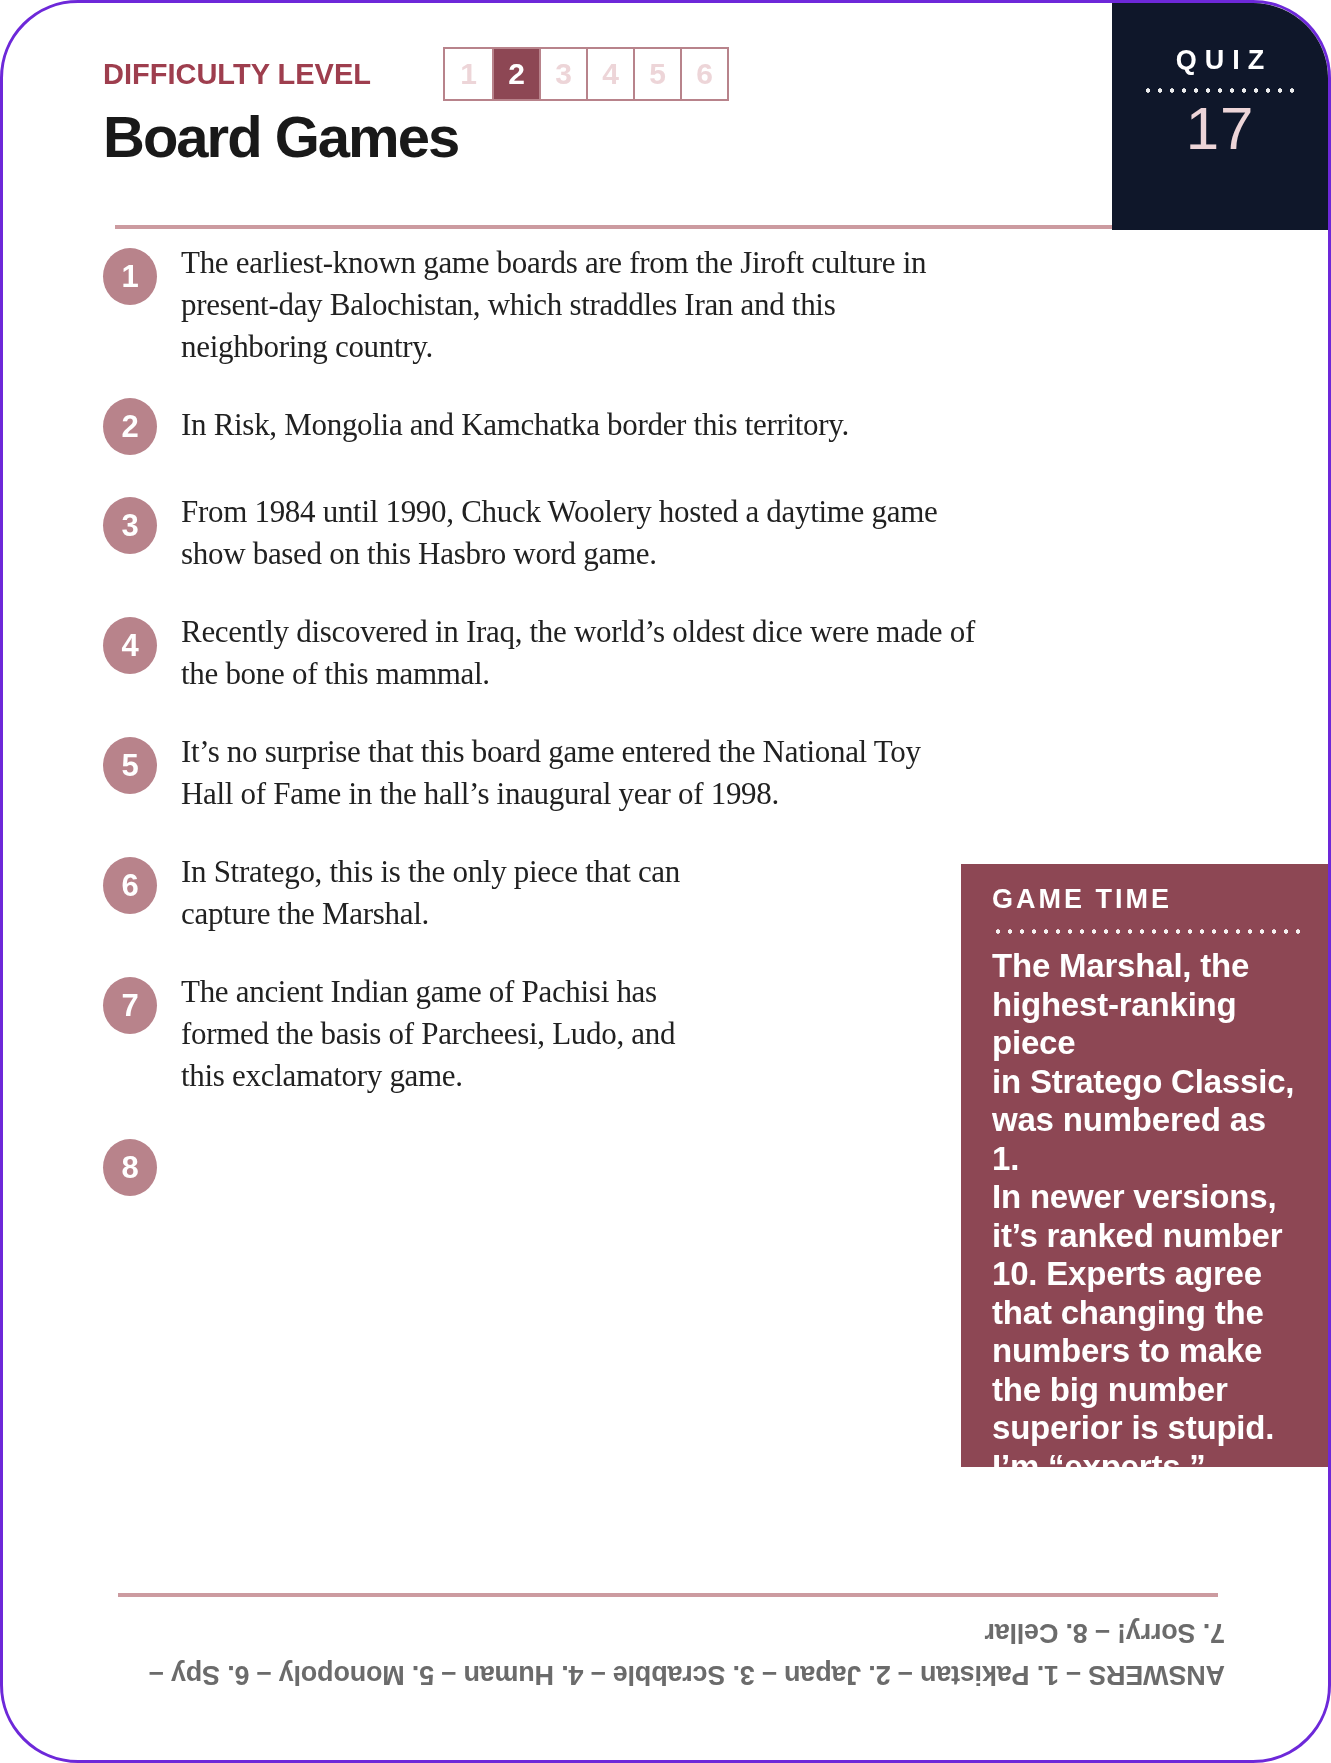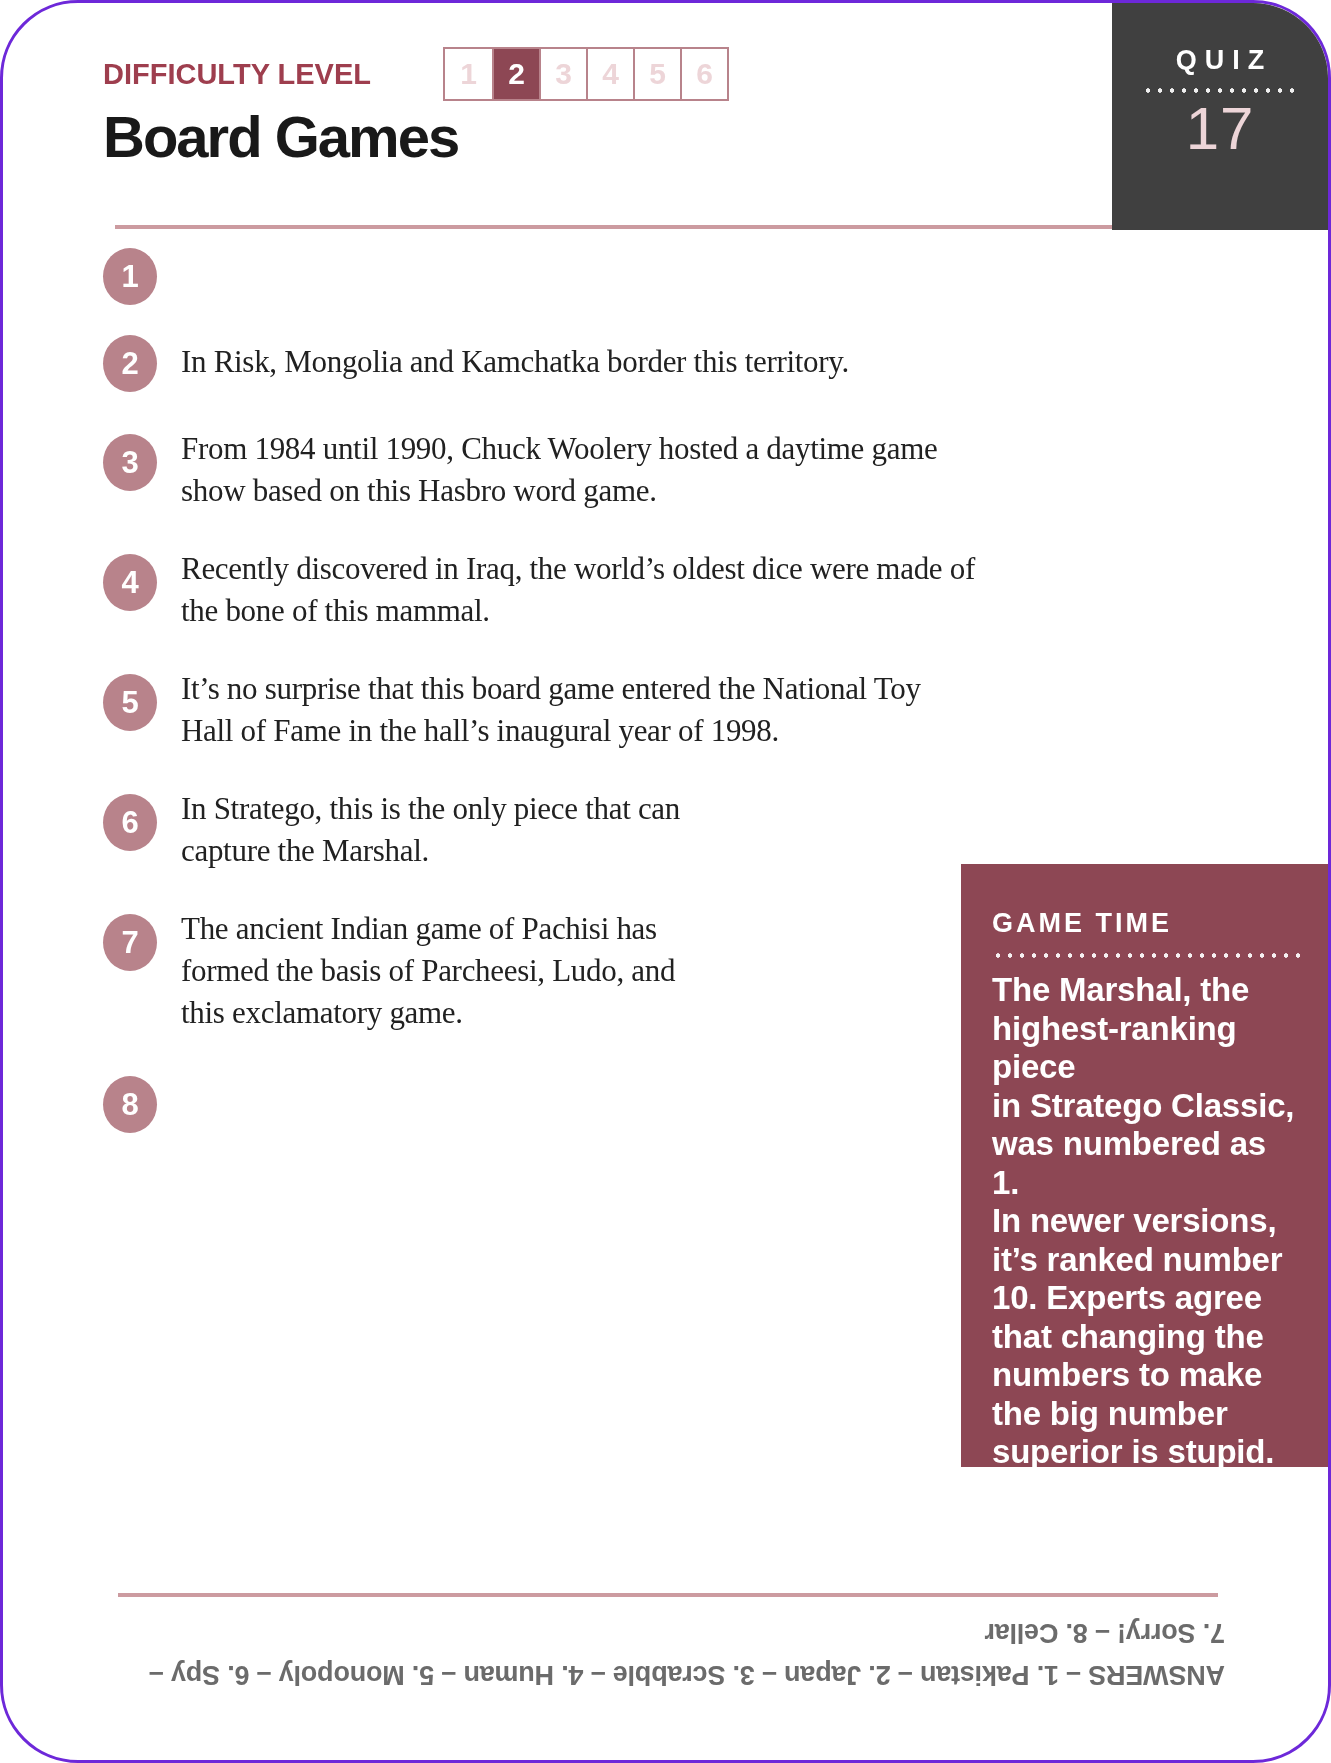--- a/index.html
+++ b/index.html
@@ -40,21 +40,21 @@
   .title {
     position: absolute; left: 100px; top: 100px;
     font-weight: bold; font-size: 58px; letter-spacing: -2px;
     color: #191919;
   }
   .rule { position: absolute; height: 4px; background: #cc9ba0; }
   .title-rule { left: 112px; top: 222px; width: 997px; }
 
   .quiz-badge {
     position: absolute; left: 1109px; right: 0; top: 0; height: 227px;
-    background: #404040;
+    background: #0f172a;
     border-top-right-radius: 72px;
     text-align: center;
     padding-top: 42px;
   }
   .quiz-label {
     color: #ffffff; font-weight: bold; font-size: 27px; letter-spacing: 8px;
     padding-left: 8px; 
   }
   .dotted {
     height: 5px;
@@ -87,21 +87,21 @@
     font-family: "Liberation Serif", serif;
     font-size: 31px; line-height: 42px; letter-spacing: -0.3px;
     color: #212121;
     white-space: pre-line;
   }
 
   
   .game-time {
     position: absolute; left: 958px; right: 0; top: 861px; height: 603px;
     background: #8d4754;
-    padding: 44px 28px 0 31px;
+    padding: 20px 28px 0 31px;
     color: #ffffff;
   }
   .gt-title { font-weight: bold; font-size: 27px; letter-spacing: 3px; color: #ffffff; }
   .gt-dotted { margin-top: 14px; width: 100%; }
   .gt-body {
     margin-top: 13px;
     font-size: 33px; line-height: 38.5px; font-weight: bold;
     white-space: pre-line;
     letter-spacing: -0.2px;
   }
@@ -139,20 +139,23 @@
     <div class="quiz-number">17</div>
   </div>
 
   <h1 class="title">Board Games</h1>
 
   <div class="rule title-rule"></div>
 
   <div class="questions" id="questions">
       <div class="q-row">
         <div class="q-num">1</div>
+        <div class="q-text">The earliest-known game boards are from the Jiroft culture in
+present-day Balochistan, which straddles Iran and this
+neighboring country.</div>
       </div>
       <div class="q-row single">
         <div class="q-num">2</div>
         <div class="q-text">In Risk, Mongolia and Kamchatka border this territory.</div>
       </div>
       <div class="q-row">
         <div class="q-num">3</div>
         <div class="q-text">From 1984 until 1990, Chuck Woolery hosted a daytime game
 show based on this Hasbro word game.</div>
       </div>

